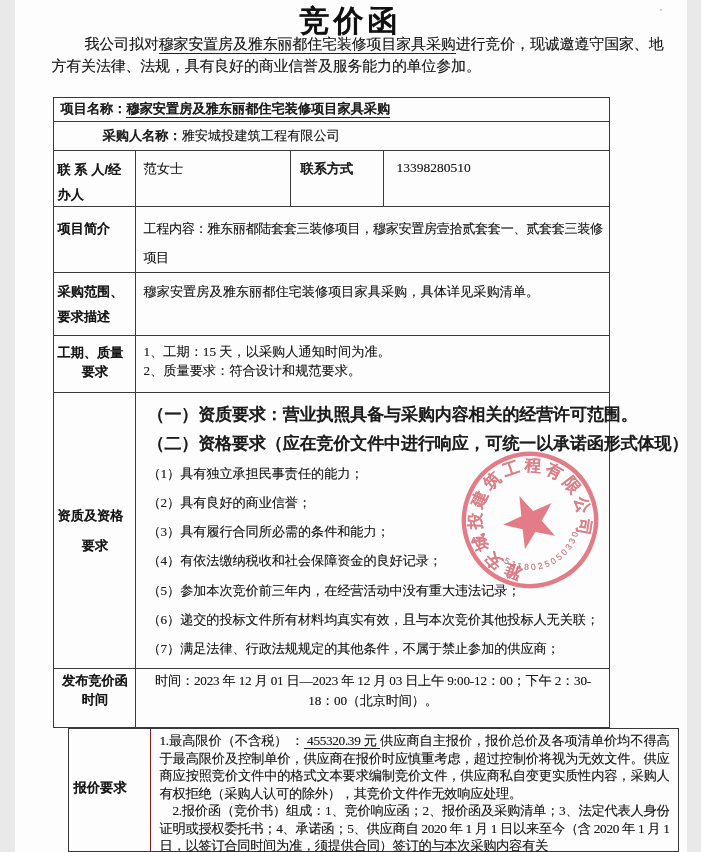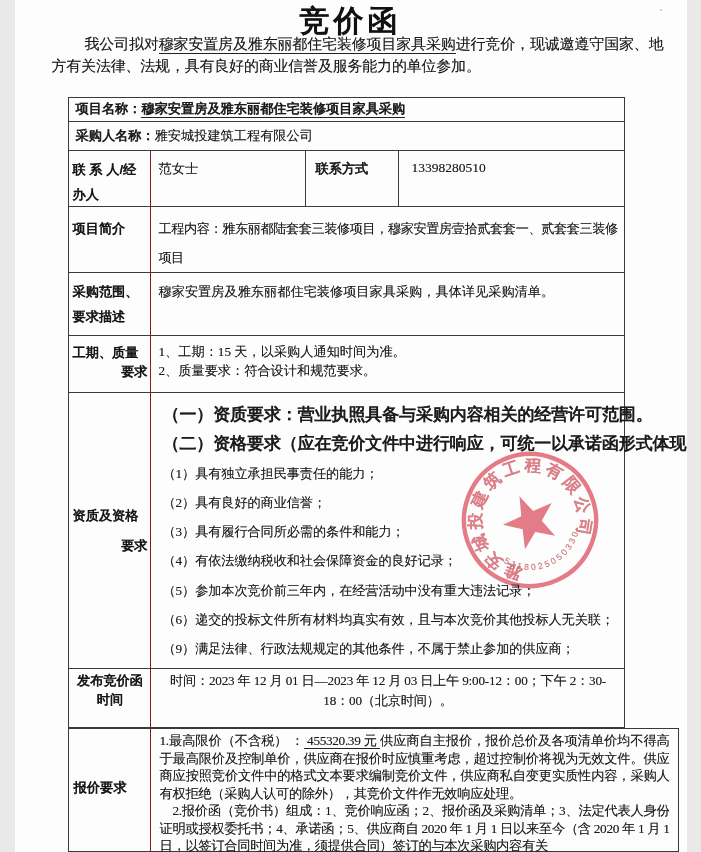--- a/index.html
+++ b/index.html
@@ -16,39 +16,39 @@
     letter-spacing:4px; color:#111;
   }
   .intro {
     position:absolute; top:34px; left:37px; width:612px;
     font-size:15px; line-height:21.5px; letter-spacing:-0.2px;
     text-indent:33px; text-align:justify;
   }
   .ul { border-bottom:1.2px solid #222; padding-bottom:0.5px; }
   
   .main-table {
-    position:absolute; left:53px; top:97px; width:557px;
+    position:absolute; left:38px; top:97px; width:557px;
     border:1.4px solid #383838; background:transparent;
   }
   .t-row { display:flex; border-bottom:1px solid #3b3b3b; font-size:13.2px; }
   .t-row:last-child { border-bottom:none; }
   .label-cell {
     flex:0 0 82px; width:82px; border-right:1px solid #7f1d1d;
     font-family:"Liberation Sans","DejaVu Sans",sans-serif; font-weight:bold;
     padding:6px 2px 0 4px; line-height:25px; color:#151515;
   }
   .label-cell .l2 { display:block; }
-  .label-cell .l2.center { text-align:right; }
+  .label-cell .l2.center { text-align:center; }
   .value-cell { flex:1 1 auto; padding:0 6px 0 8px; }
   .lbl { font-family:"Liberation Sans","DejaVu Sans",sans-serif; font-weight:bold; }
   
   .row-project   { height:24px; line-height:22px; }
   .row-project .full { padding-left:7px; }
   .row-purchaser { height:29px; line-height:28px; }
-  .row-purchaser .full { padding-left:7px; }
+  .row-purchaser .full { padding-left:7px;margin-left:42px; }
   .row-contact   { height:56px; }
   .row-contact .cell-name   { flex:0 0 155px; border-right:1px solid #3b3b3b; padding:9px 4px 0 8px; }
   .row-contact .cell-method { flex:0 0 93px;  border-right:1px solid #3b3b3b; padding:9px 2px 0 10px;
                               font-family:"Liberation Sans","DejaVu Sans",sans-serif; font-weight:bold; }
   .row-contact .cell-phone  { flex:1 1 auto; padding:9px 4px 0 13px; font-size:13.5px; }
   .row-profile   { height:66px; }
   .row-profile .value-cell { padding-top:8px; line-height:28.5px; letter-spacing:-0.6px; text-align:justify; }
   .row-profile .label-cell { padding-top:9px; }
   .row-scope     { height:63px; }
   .row-scope .value-cell { padding-top:9px; line-height:20px; }
@@ -149,21 +149,21 @@
       </div>
       <div class="value-cell">
         <div class="q-item bold">（一）资质要求：营业执照具备与采购内容相关的经营许可范围。</div>
         <div class="q-item bold">（二）资格要求（应在竞价文件中进行响应，可统一以承诺函形式体现）</div>
         <div class="q-item">（1）具有独立承担民事责任的能力；</div>
         <div class="q-item">（2）具有良好的商业信誉；</div>
         <div class="q-item">（3）具有履行合同所必需的条件和能力；</div>
         <div class="q-item">（4）有依法缴纳税收和社会保障资金的良好记录；</div>
         <div class="q-item">（5）参加本次竞价前三年内，在经营活动中没有重大违法记录；</div>
         <div class="q-item">（6）递交的投标文件所有材料均真实有效，且与本次竞价其他投标人无关联；</div>
-        <div class="q-item">（9）满足法律、行政法规规定的其他条件，不属于禁止参加的供应商；</div>
+        <div class="q-item">（7）满足法律、行政法规规定的其他条件，不属于禁止参加的供应商；</div>
       </div>
     </div>
 
     <div class="t-row row-publish">
       <div class="label-cell">
         <span class="l2">发布竞价函</span>
         <span class="l2">时间</span>
       </div>
       <div class="value-cell">时间：2023 年 12 月 01 日—2023 年 12 月 03 日上午 9:00-12：00；下午 2：30-18：00（北京时间）。</div>
     </div>

